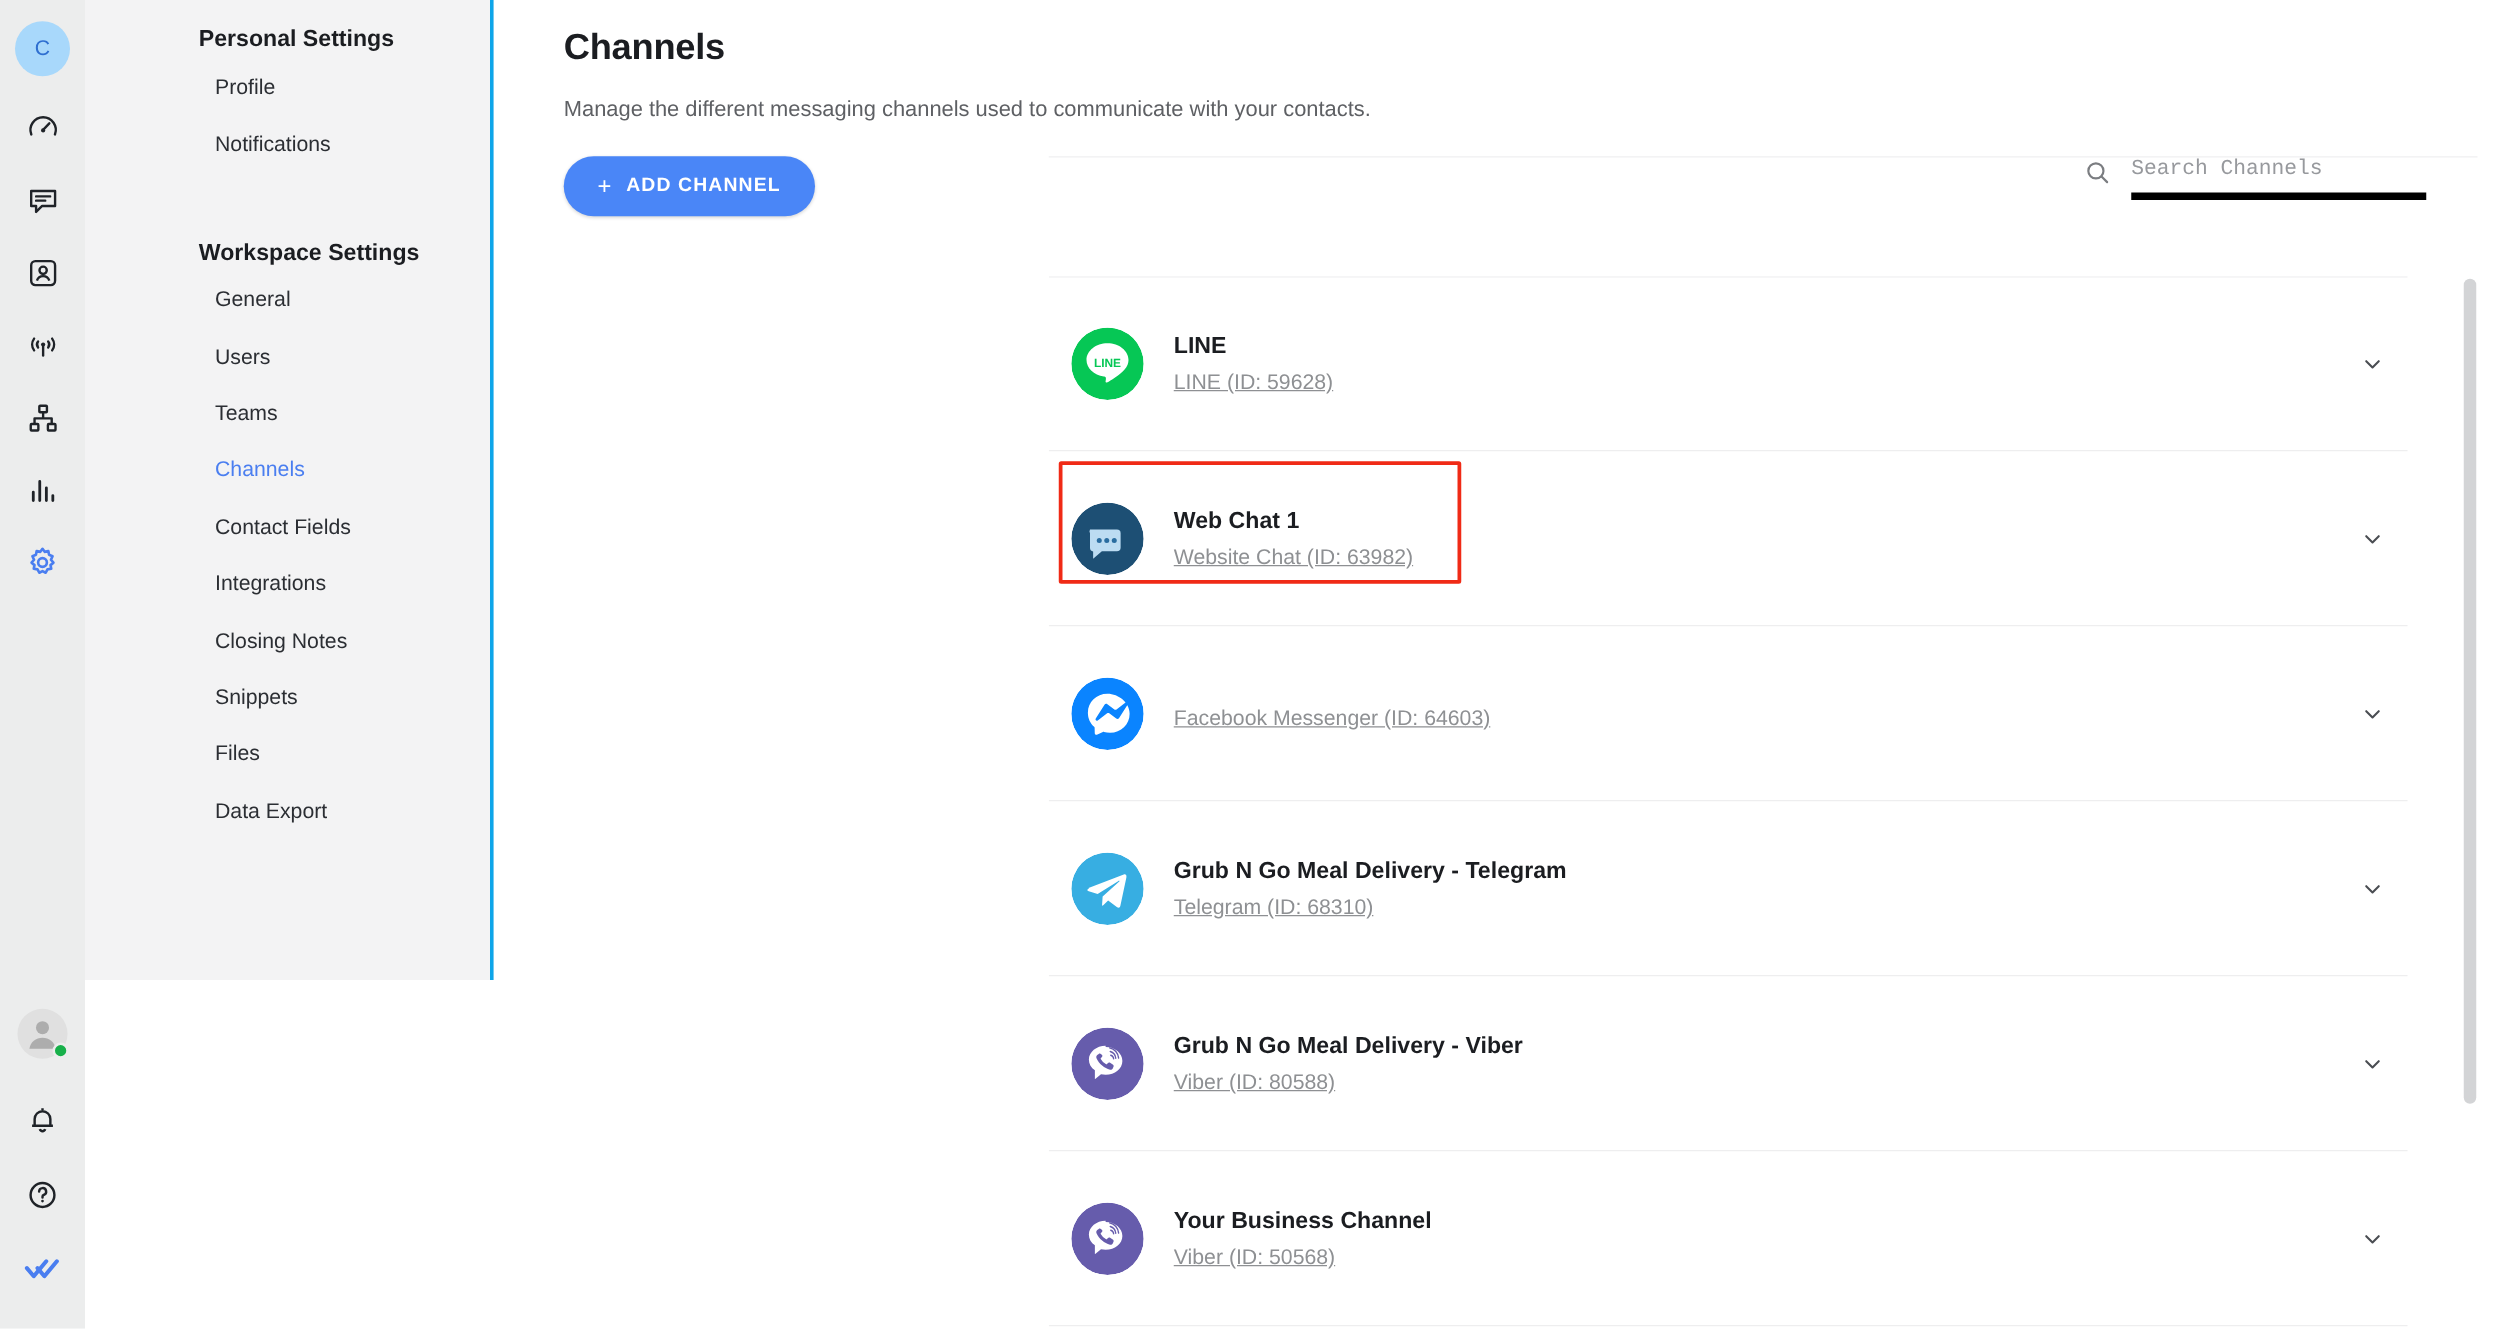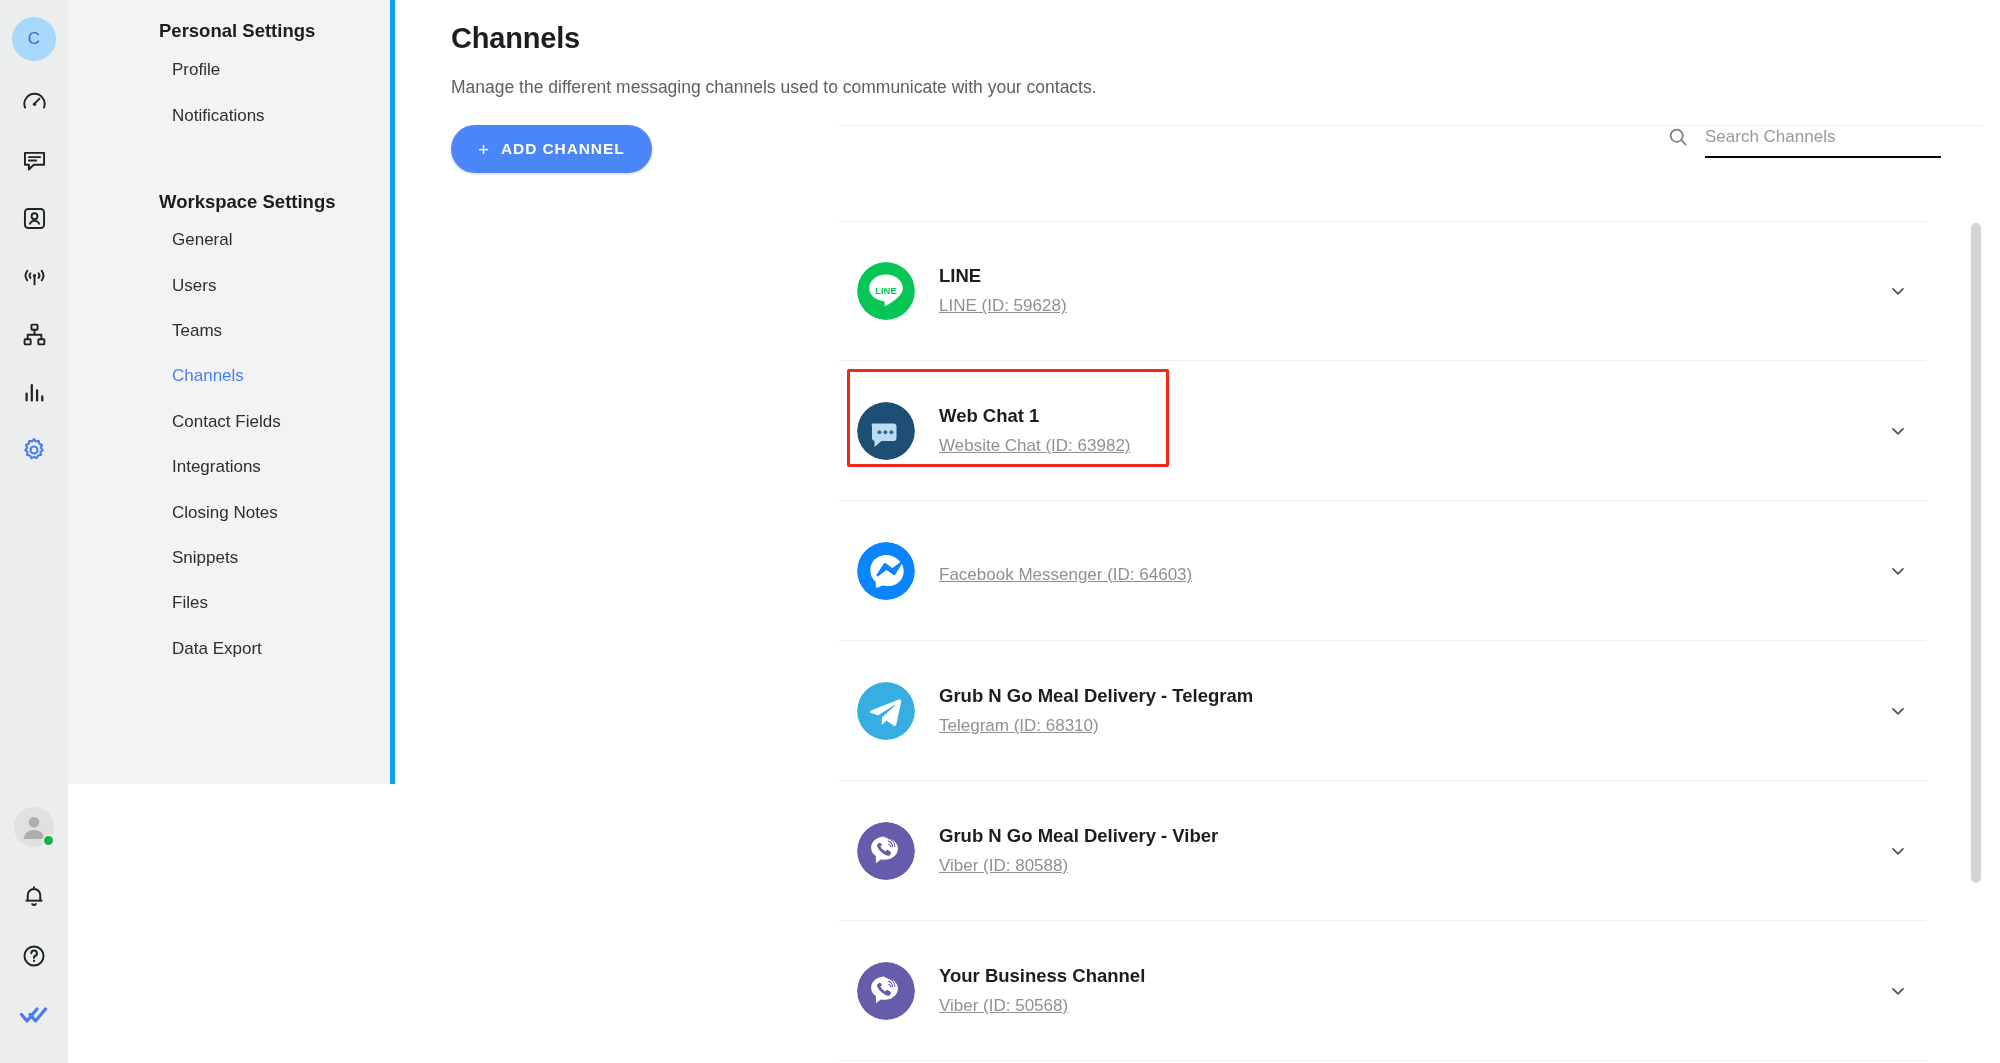--- a/index.html
+++ b/index.html
@@ -43,21 +43,21 @@
     position: absolute; right: -1px; bottom: 0px;
     width: 13px; height: 13px; border-radius: 50%;
     background: #17b04a; border: 2px solid #eceded;
   }
   .rail-bottom-gap { height: 24px; }
 
   
   .nav {
     width: 327px; flex: 0 0 327px; height: 784px;
     background: #f3f3f4;
-    border-right: 5px solid #0ea5e9;
+    border-right: 3px solid #0ea5e9;
     padding-top: 22px;
   }
   .nav-group-title {
     font-size: 18.5px; font-weight: 700; color: #1b1d21;
     padding: 0 0 0 91px; line-height: 1;
     margin-bottom: 6px;
   }
   .nav-group.second { margin-top: 54px; }
   .nav-item {
     font-size: 17px; color: #2b2e33;
@@ -99,23 +99,23 @@
   }
   .add-btn .plus { font-size: 19px; font-weight: 400; line-height: 1; }
 
   .search-wrap {
     position: absolute; left: 1216px; top: 2px;
     width: 274px; display: flex; align-items: flex-end; gap: 16px;
   }
   .search-ico { color: #7b7d81; padding-bottom: 6px; }
   .search-field {
     flex: 1 1 auto; border: none; outline: none;
-    border-bottom: 2px solid #000000;
+    border-bottom: 6px solid #000000;
     background: transparent;
-    font-family: Liberation Sans, sans-serif;
+    font-family: Liberation Mono, monospace;
     font-size: 17px; color: #a21caf;
     padding: 0 0 9px 0;
   }
   .search-field::placeholder { color: #97999d; }
 
   
   .list {
     position: absolute; left: 444px; right: 0; top: 221px; bottom: 0;
     overflow: hidden;
   }

